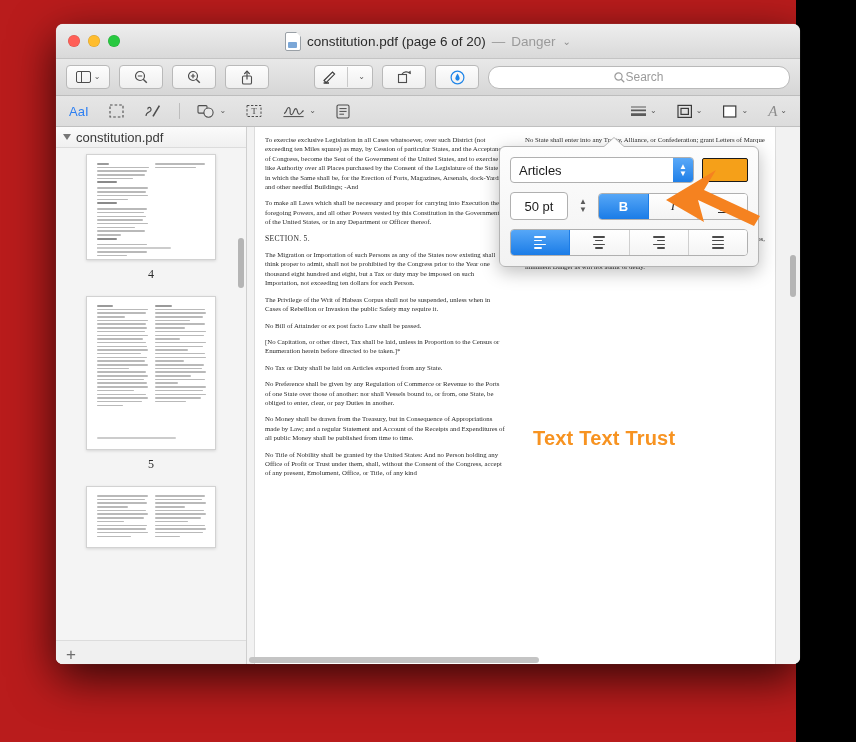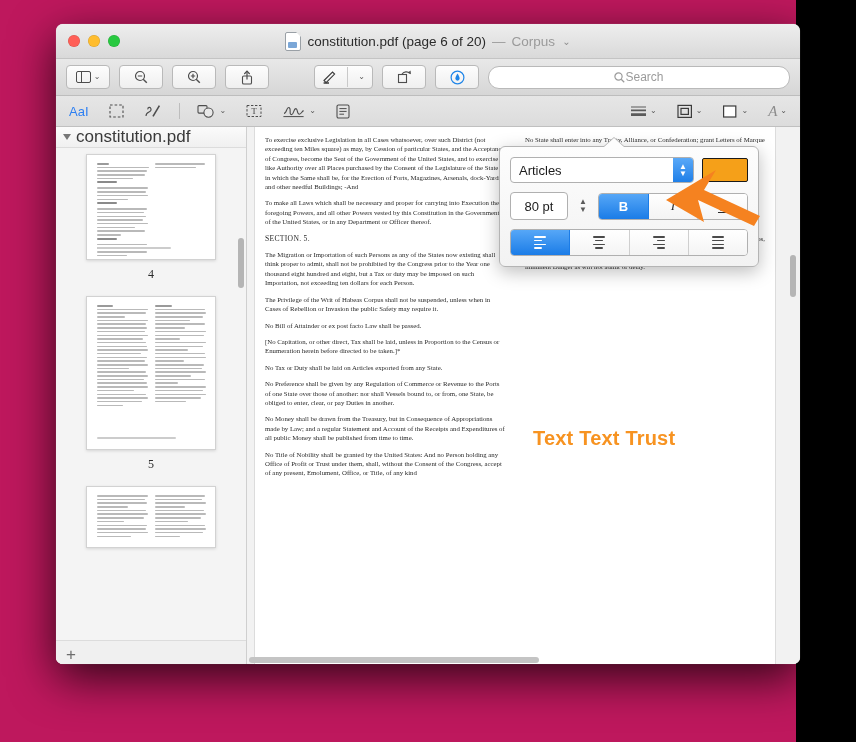--- a/index.html
+++ b/index.html
@@ -1,18 +1,18 @@
 <!DOCTYPE html>
 <html><head>
 <meta charset="utf-8">
 <style>
   html,body{margin:0;padding:0;background:#000;}
   body{width:856px;height:742px;overflow:hidden;font-family:"Liberation Sans",sans-serif;}
 
-  #root{position:relative;width:796px;height:742px;background:#be185d;}
+  #root{position:relative;width:796px;height:742px;background:#b91c1c;}
 
   
   .window{
     position:absolute;left:56px;top:24px;width:744px;height:640px;
     background:#f6f6f6;border-radius:7px;overflow:hidden;
     box-shadow:0 14px 46px rgba(0,0,0,.75), 0 0 0 .5px rgba(255,255,255,.12);
   }
 
   
   .titlebar{
@@ -86,21 +86,21 @@
   
   .sidebar{
     position:relative;width:190px;background:#f4f4f4;border-right:1px solid #cfcfcf;
     display:flex;flex-direction:column;
   }
   .sb-header{
     height:20px;background:linear-gradient(#fbfbfb,#f0f0f0);
     border-bottom:1px solid #dcdcdc;display:flex;align-items:center;gap:6px;padding:0 8px;
   }
   .disc{width:0;height:0;border-left:6px solid #777;border-top:4px solid transparent;border-bottom:4px solid transparent;transform:rotate(90deg);}
-  .sb-title{font-size:17px;color:#3a3a3a;}
+  .sb-title{font-size:13px;color:#3a3a3a;}
   .thumbs{flex:1;overflow:hidden;position:relative;padding-top:6px;}
   .thumb-block{display:flex;flex-direction:column;align-items:center;margin-bottom:14px;}
   .page{
     width:128px;background:#fff;border:1px solid #d2d2d2;
     box-shadow:0 1px 3px rgba(0,0,0,.13);
     position:relative;overflow:hidden;
   }
   .page.tall{height:104px;}
   .page.full{height:152px;}
   .pg-num{font-size:12px;color:#2b2b2b;margin-top:7px;font-family:"Liberation Serif",serif;}
@@ -224,21 +224,21 @@
     <div class="titlebar">
       <div class="traffic">
         <div class="tl red"></div>
         <div class="tl yellow"></div>
         <div class="tl green"></div>
       </div>
       <div class="title-wrap">
         <div class="doc-badge"></div>
         <span class="title-text">constitution.pdf (page 6 of 20)</span>
         <span class="title-edited">—</span>
-        <span class="title-edited">Corpus</span>
+        <span class="title-edited">Danger</span>
         <span class="title-chev">⌄</span>
       </div>
     </div>
 
     <div class="toolbar">
 
       <div class="tbtn">
         <span>
           <svg width="15" height="12" viewBox="0 0 15 12">
             <rect x=".5" y=".5" width="14" height="11" rx="1.5" fill="none" stroke="#4d4d4d"></rect>
@@ -624,21 +624,21 @@
           <span class="sel-arrows">
             <span>▲</span>
             <span>▼</span>
           </span>
         </div>
         <div class="swatch"></div>
       </div>
 
       <div class="pop-row">
         <div class="size-field">
-          <span>80 pt</span>
+          <span>50 pt</span>
         </div>
         <div class="stepper">
           <span>▲</span>
           <span>▼</span>
         </div>
         <div class="bseg">
           <div class="on bold">B</div>
           <div class="ital">I</div>
           <div class="undl">U</div>
         </div>

